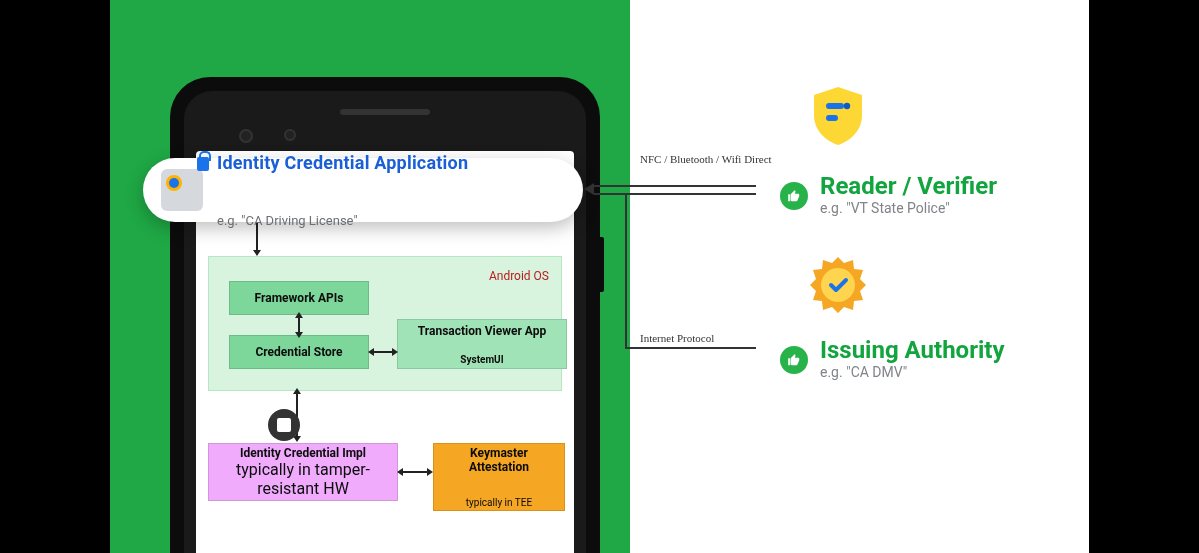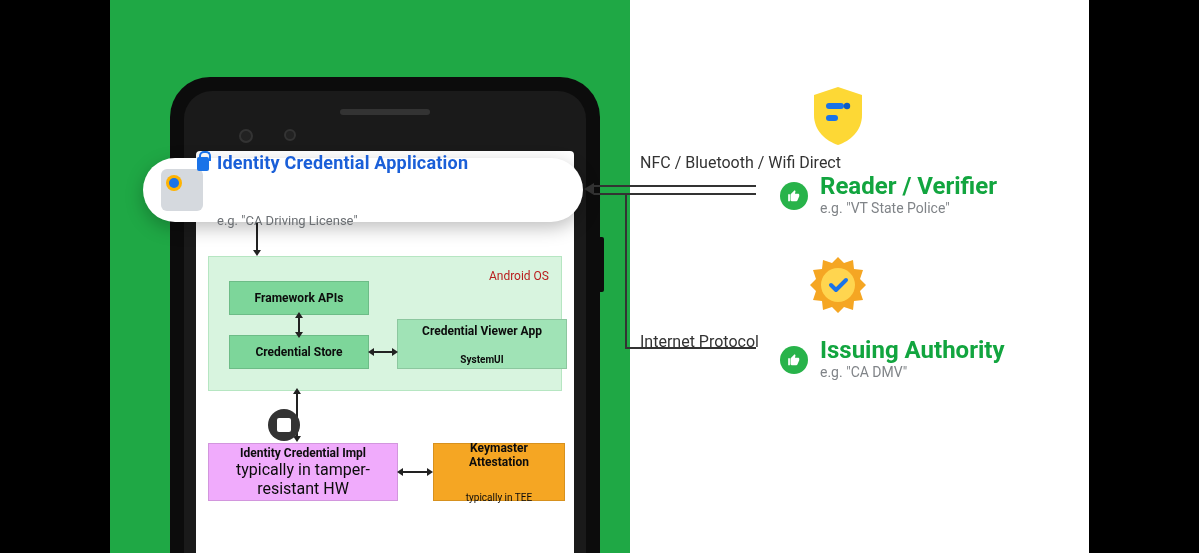--- a/index.html
+++ b/index.html
@@ -35,21 +35,21 @@
   .os-area { position: absolute; left: 12px; right: 12px; top: 105px; height: 135px; background: #d8f4df; border: 1px solid #b6e6c2; }
   .os-label { position: absolute; right: 12px; top: 12px; font-size: 12px; font-weight: 400; color: #b91c1c; }
   .box { position: absolute; display: flex; flex-direction: column; align-items: center; justify-content: center; font-size: 12px; font-weight: 700; color: #0c0c0c; text-align: center; border: 1px solid rgba(0,0,0,.12); padding: 4px 6px; }
   .fw-api { left: 20px; top: 24px; width: 140px; height: 34px; background: #7dd69a; }
   .cred-store { left: 20px; top: 78px; width: 140px; height: 34px; background: #7dd69a; }
   .tx-viewer { left: 188px; top: 62px; width: 170px; height: 50px; background: #a0e3b6; }
   .tx-sub { font-size: 10px; font-weight: 700; margin-top: 16px; }
   .impl-row { position: absolute; left: 12px; right: 12px; top: 260px; height: 112px; }
   .impl-box { left: 0; top: 32px; width: 190px; height: 58px; background: #f0abfc; }
   .impl-sub { font-size: 16px; font-weight: 400; }
-  .km-box { left: 225px; top: 32px; width: 132px; height: 58px; background: #f5a623; color: #0c0c0c; }
+  .km-box { left: 225px; top: 32px; width: 132px; height: 68px; background: #f5a623; color: #0c0c0c; }
   .tee-sub { font-size: 10px; font-weight: 400; margin-top: 23px; }
   .chip-icon { position: absolute; left: 60px; top: -2px; width: 32px; height: 32px; background: #333; border-radius: 50%; display: flex; align-items: center; justify-content: center; }
   .chip-icon::after { content: ""; width: 14px; height: 14px; background: #fff; border-radius: 2px; }
 
   
   .arr-v { position: absolute; width: 2px; background: #222; }
   .arr-v::before, .arr-v::after { content: ""; position: absolute; left: -3px; width: 0; height: 0; border-left: 4px solid transparent; border-right: 4px solid transparent; }
   .arr-v::before { top: -5px; border-bottom: 6px solid #222; }
   .arr-v::after { bottom: -5px; border-top: 6px solid #222; }
   .arr-h { position: absolute; height: 2px; background: #222; }
@@ -61,21 +61,21 @@
   .entity { position: absolute; left: 780px; display: flex; align-items: center; }
   .thumb { width: 28px; height: 28px; background: #28b34a; border-radius: 50%; display: flex; align-items: center; justify-content: center; margin-right: 12px; margin-top: 4px; flex: none; }
   .thumb svg { width: 14px; height: 14px; fill: #fff; }
   .entity-title { color: #12a53f; font-weight: 700; font-size: 24px; }
   .entity-sub { color: #808488; font-size: 14px; }
   .shield { position: absolute; left: 810px; top: 85px; width: 56px; height: 62px; }
   .seal { position: absolute; left: 808px; top: 255px; width: 60px; height: 60px; }
 
   
   .conn { position: absolute; background: #333; }
-  .conn-label { position: absolute; font-size: 16px; color: #333; line-height: 1.25; }
+  .conn-label { position: absolute; font-size: 11px; color: #333; line-height: 1.25; font-family: Liberation Serif, serif; }
   .arrowhead-left { position: absolute; width: 0; height: 0; border-top: 6px solid transparent; border-bottom: 6px solid transparent; border-right: 10px solid #333; }
 </style>
 </head>
 <body>
 
 <div class="stage">
   <div class="black-left"></div>
   <div class="black-right"></div>
   <div class="green-panel"></div>
   <div class="white-panel"></div>
@@ -88,21 +88,21 @@
       <div class="phone-cam2"></div>
       <div class="phone-screen">
 
         <div class="arr-v" style="left:60px; top:70px; height:30px;"></div>
 
         <div class="os-area">
           <div class="os-label">Android OS</div>
           <div class="box cred-store">Credential Store</div>
           <div class="box fw-api">Framework APIs</div>
           <div class="box tx-viewer">
-            <span>Credential Viewer App</span>
+            <span>Transaction Viewer App</span>
             <span class="tx-sub">SystemUI</span>
           </div>
 
           <div class="arr-v" style="left:89px; top:60px; height:16px;"></div>
           <div class="arr-h" style="left:164px; top:94px; width:20px;"></div>
         </div>
 
         <div class="arr-v" style="left:100px; top:242px; height:44px;"></div>
 
         <div class="impl-row">

